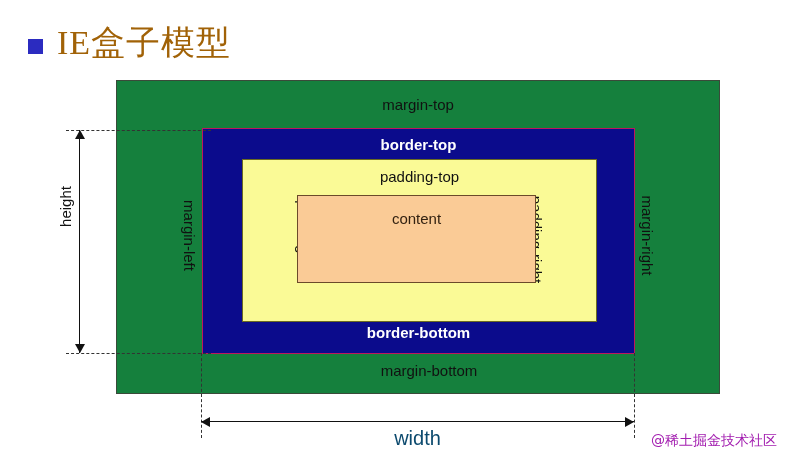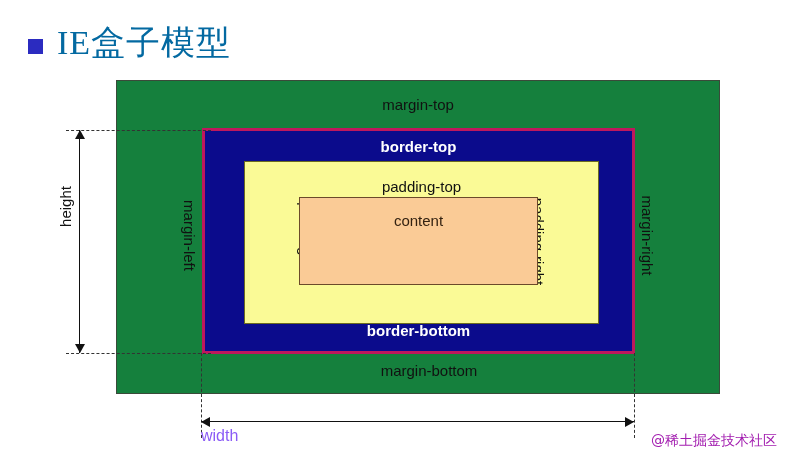--- a/index.html
+++ b/index.html
@@ -27,21 +27,21 @@
   #title-bullet {
     width: 15px;
     height: 15px;
     background: #2b2bc0;
     flex: none;
     margin-top: 6px;
   }
   #title-text {
     font-family: "Liberation Serif", "DejaVu Serif", serif;
     font-size: 34px;
-    color: #0369a1;
+    color: #a16207;
     letter-spacing: 1px;
     white-space: nowrap;
   }
 
   
   #box-diagram {
     position: absolute;
     left: 116px;
     top: 80px;
     width: 604px;
@@ -62,21 +62,21 @@
     background: #15803d;
     border: 1px solid #3a4a3a;
   }
   
   #border-box {
     left: 85px;
     top: 47px;
     width: 433px;
     height: 226px;
     background: #0b0b8c;
-    border: 3px solid #be185d;
+    border: 1px solid #be185d;
   }
   
   #padding-box {
     left: 39px;
     top: 30px;
     width: 355px;
     height: 163px;
     background: #fafa96;
     border: 1px solid #6b6b20;
   }
@@ -102,21 +102,21 @@
   }
   .h-label.onnavy {
     color: #ffffff;
     font-weight: bold;
   }
 
   #label-margin-top    { top: 15px; }
   #label-margin-bottom { bottom: 14px; padding-left: 22px; }
   #label-border-top    { top: 7px; }
   #label-border-bottom { bottom: 12px; }
-  #label-padding-top   { top: 8px; margin-top: 8px; }
+  #label-padding-top   { top: 8px; }
   #label-padding-bottom{ bottom: 8px; }
   #label-content       { top: 14px; color: #332211; }
 
   
   .v-label {
     position: absolute;
     font-size: 15px;
     color: #111111;
     white-space: nowrap;
     transform-origin: 50% 50%;
@@ -198,23 +198,23 @@
     border-bottom: 5px solid transparent;
   }
   #width-measure .arrow-left  { left: 0;   border-right: 9px solid #111111; }
   #width-measure .arrow-right { right: 0;  border-left: 9px solid #111111; }
 
   #label-width {
     position: absolute;
     left: 201px;
     top: 427px;
     width: 433px;
-    text-align: left;
-    font-size: 16px;
-    color: #8b5cf6;
+    text-align: center;
+    font-size: 20px;
+    color: #0c4a6e;
   }
 
   
   #watermark {
     position: absolute;
     right: 14px;
     bottom: 12px;
     font-size: 14px;
     color: #a21caf;
     white-space: nowrap;

